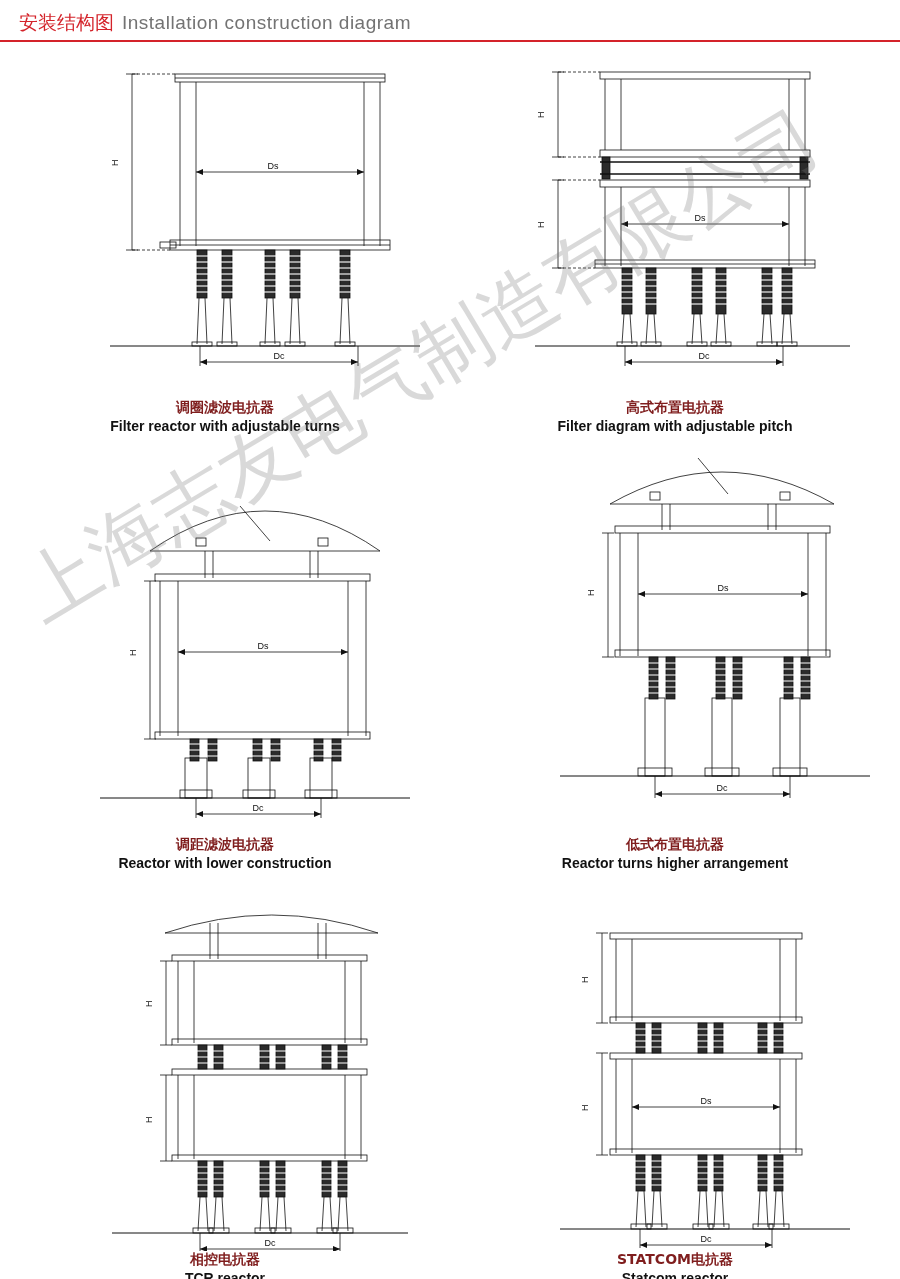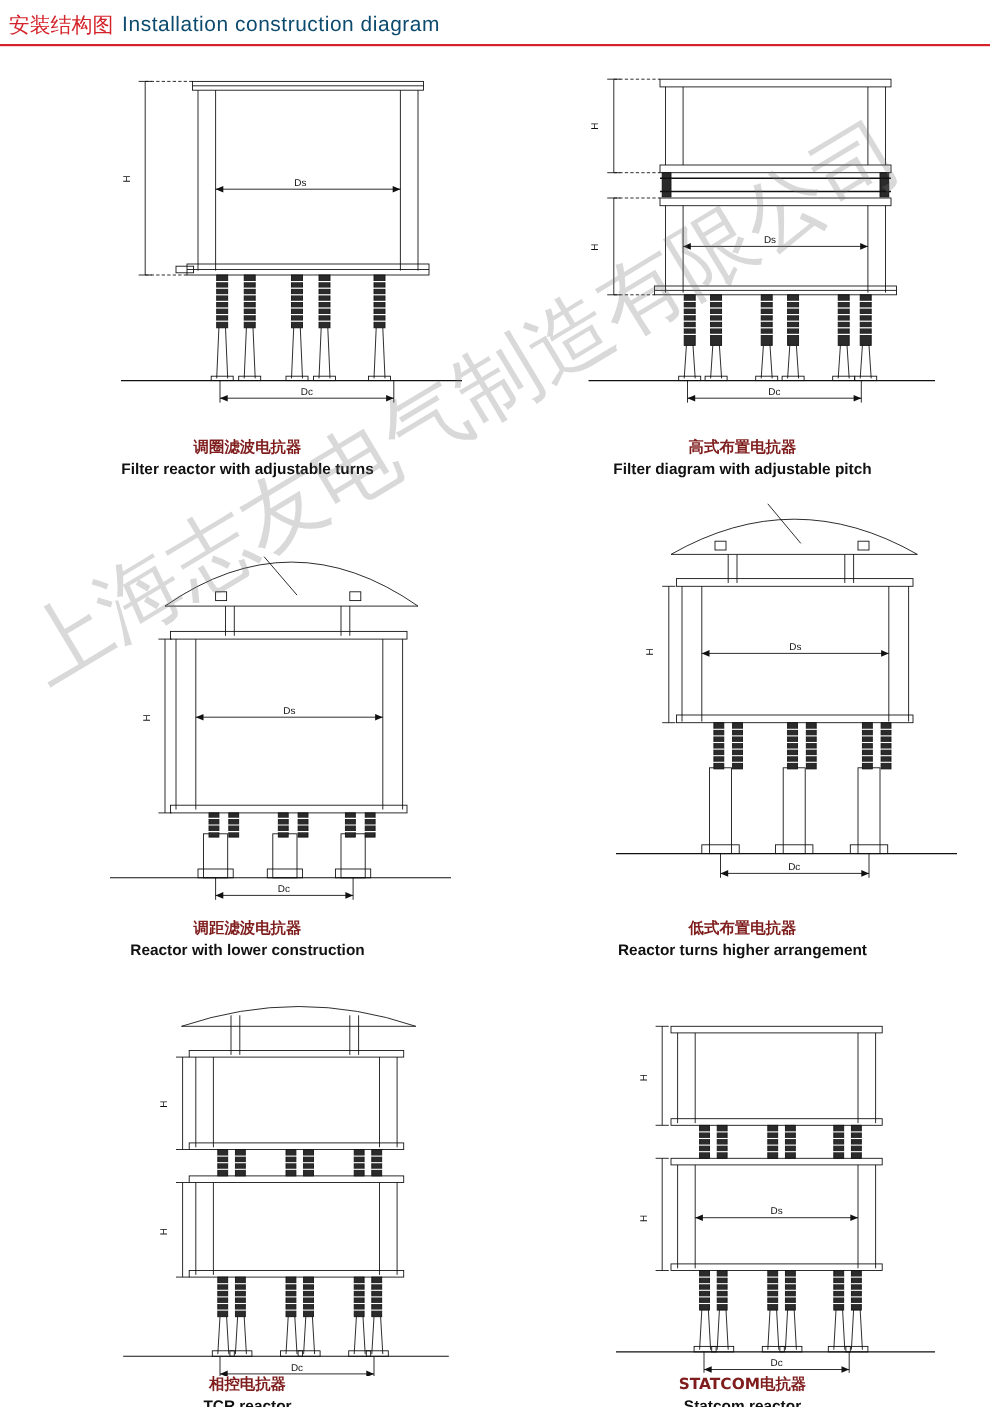--- a/index.html
+++ b/index.html
@@ -32,24 +32,25 @@
     align-items: center;
     padding-left: 8px;
     box-sizing: border-box;
   }
   .header-cn {
     font-size: 19px;
     color: #d4232a;
     font-family: Liberation Serif, serif;
     letter-spacing: 0px;
     white-space: nowrap;
+    margin-left: 11px;
   }
   .header-en {
     font-size: 19px;
-    color: #0c4a6e;
+    color: #737373;
     margin-left: 8px;
     letter-spacing: 0.5px;
     white-space: nowrap;
   }
   .header-rule {
     position: absolute;
     left: 0;
     top: 40px;
     width: 900px;
     height: 2px;

